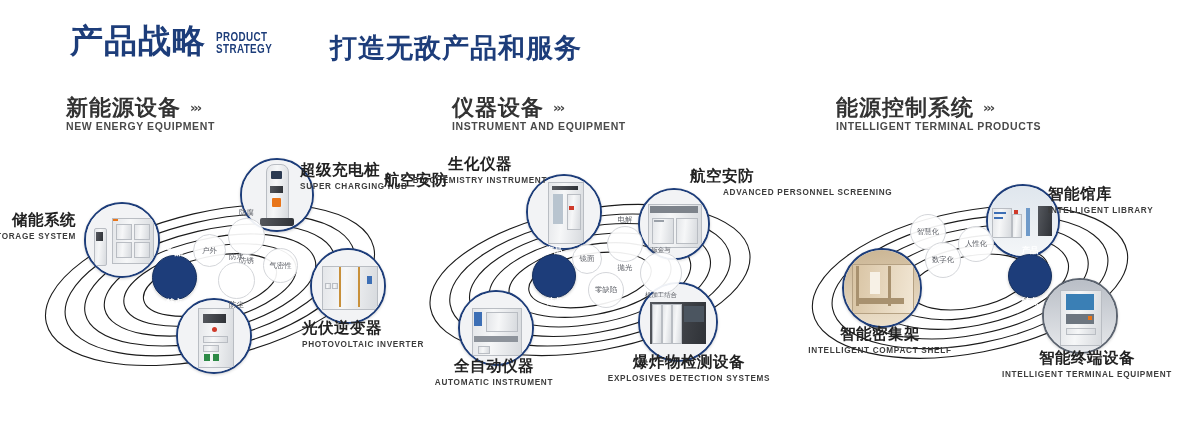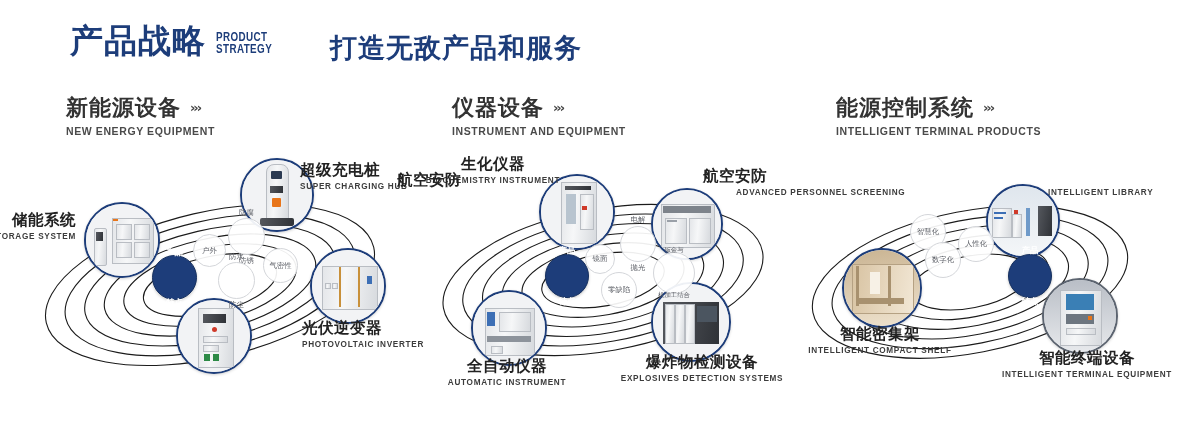--- a/index.html
+++ b/index.html
@@ -33,28 +33,28 @@
 
   
   .sec-title{position:absolute;}
   .sec-cn{
     font-size:22px;font-weight:bold;color:#333;letter-spacing:1px;
     font-family:"DejaVu Sans",sans-serif;line-height:1.1;
     display:flex;align-items:center;
   }
   .chev{margin-left:9px;color:#444;font-size:13px;letter-spacing:-2px;font-weight:bold;}
   .sec-en{
-    margin-top:5px;font-size:10.5px;color:#4a4a4a;font-weight:bold;
+    font-size:10.5px;color:#4a4a4a;font-weight:bold;
     letter-spacing:.6px;
   }
 
   
   .panel{position:absolute;top:150px;width:400px;height:262px;}
   #panel1{left:0px;}
-  #panel2{left:403px;}
+  #panel2{left:390px;}
   #panel3{left:790px;}
 
   .rings{position:absolute;inset:0;}
   .rings svg{width:100%;height:100%;display:block;overflow:visible;}
 
   
   .node{
     position:absolute;border-radius:50%;
     border:2.5px solid #1d3d7a;
     overflow:hidden;background:#e9ecef;
@@ -374,20 +374,21 @@
         <div class="cab" style="left:4px;top:22px;width:18px;height:28px;"></div>
         <div class="blu" style="left:6px;top:26px;width:12px;height:2px;"></div>
         <div class="blu" style="left:6px;top:31px;width:9px;height:2px;"></div>
         <div class="acc" style="left:26px;top:24px;width:4px;height:4px;background:#cf3a2a;"></div>
         <div class="cab" style="left:24px;top:28px;width:8px;height:22px;"></div>
         <div class="blu" style="left:38px;top:22px;width:4px;height:28px;background:#6f9ac9;"></div>
         <div class="drk" style="left:50px;top:20px;width:14px;height:30px;"></div>
       </div>
     </div>
     <div class="lbl" style="left:258px;top:36px;width:150px;">
+      <div class="cn">智能馆库</div>
       <div class="en">INTELLIGENT LIBRARY</div>
     </div>
 
     <div class="node" style="left:52px;top:98px;width:76px;height:76px;">
       <div class="pw" style="background:linear-gradient(170deg,#c9b391,#efe3cf);">
         <div class="cab" style="left:8px;top:14px;width:60px;height:48px;background:linear-gradient(100deg,#d8c3a2,#f2e7d5);border-color:#b5a183;"></div>
         <div class="drk" style="left:26px;top:22px;width:10px;height:22px;background:#f7f1e6;"></div>
         <div class="drk" style="left:14px;top:48px;width:46px;height:6px;background:#a8916f;"></div>
         <div class="drk" style="left:12px;top:16px;width:3px;height:40px;background:#a8916f;"></div>
         <div class="drk" style="left:44px;top:16px;width:3px;height:40px;background:#a8916f;"></div>

